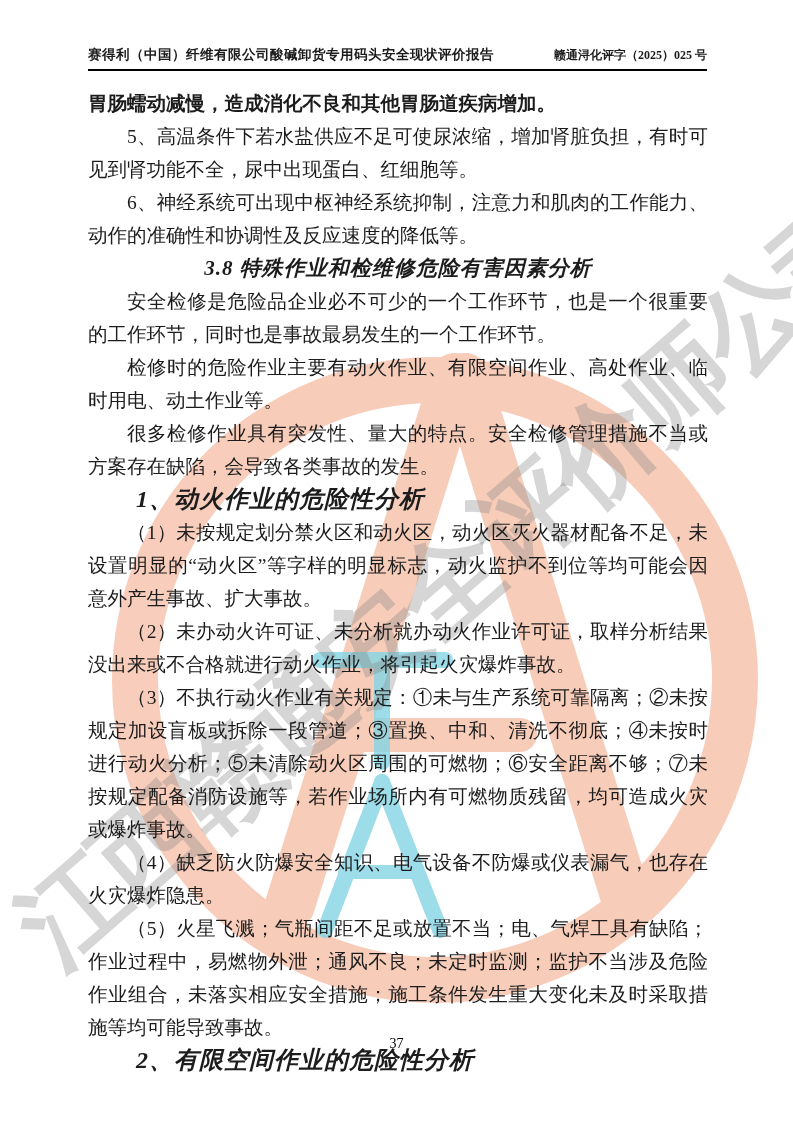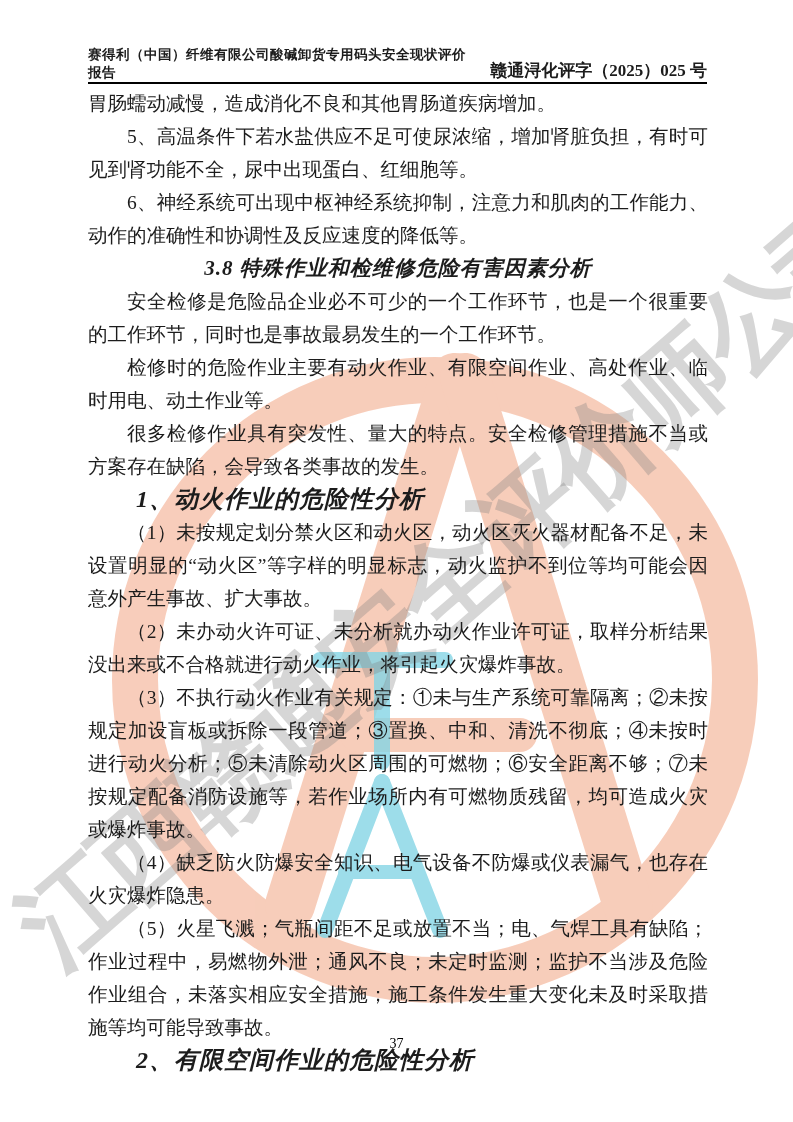--- a/index.html
+++ b/index.html
@@ -10,41 +10,42 @@
     background:#ffffff;
     overflow:hidden;
     font-family:"Liberation Serif","DejaVu Serif",serif;
     color:#1c1c1c;
   }
   
   .header{
     position:absolute;left:88px;top:46px;width:619px;
     display:flex;justify-content:space-between;align-items:flex-end;
     border-bottom:2px solid #000;
+    padding-bottom:5px;
   }
   .header .h-left{font-size:13.5px;font-weight:bold;letter-spacing:0.5px;}
-  .header .h-right{font-size:17px;font-weight:bold;white-space:nowrap;margin-left:16px;}
+  .header .h-right{font-size:12px;font-weight:bold;white-space:nowrap;margin-left:16px;}
   
   .wm-layer{position:absolute;left:0;top:0;width:793px;height:1122px;pointer-events:none;}
   .wm-text{
     position:absolute;left:-90px;top:540px;width:1020px;
     transform:rotate(-41deg);
     font-size:104px;font-weight:bold;
     font-family:"Liberation Serif","DejaVu Serif",serif;
     color:rgba(128,128,128,0.32);
     white-space:nowrap;letter-spacing:-4px;
     text-align:center;
   }
   
   .doc-body{
     position:absolute;left:88px;top:87px;width:620px;
     font-size:19.5px;line-height:33px;
   }
   .doc-body p{margin:0;text-align:justify;text-justify:inter-character;}
-  .doc-body p.plain{text-indent:0;}
+  .doc-body p.plain{text-indent:0;font-weight:bold;}
   .doc-body p.indent{text-indent:2em;}
   .doc-body p.heading{
     text-indent:0;font-weight:bold;font-style:italic;
     font-size:21px;letter-spacing:1px;text-align:center;font-family:Liberation Serif, serif;
   }
   .doc-body p.subheading{
     text-indent:2em;font-weight:bold;font-style:italic;
     font-size:24px;letter-spacing:1px;text-align:left;
   }
   

